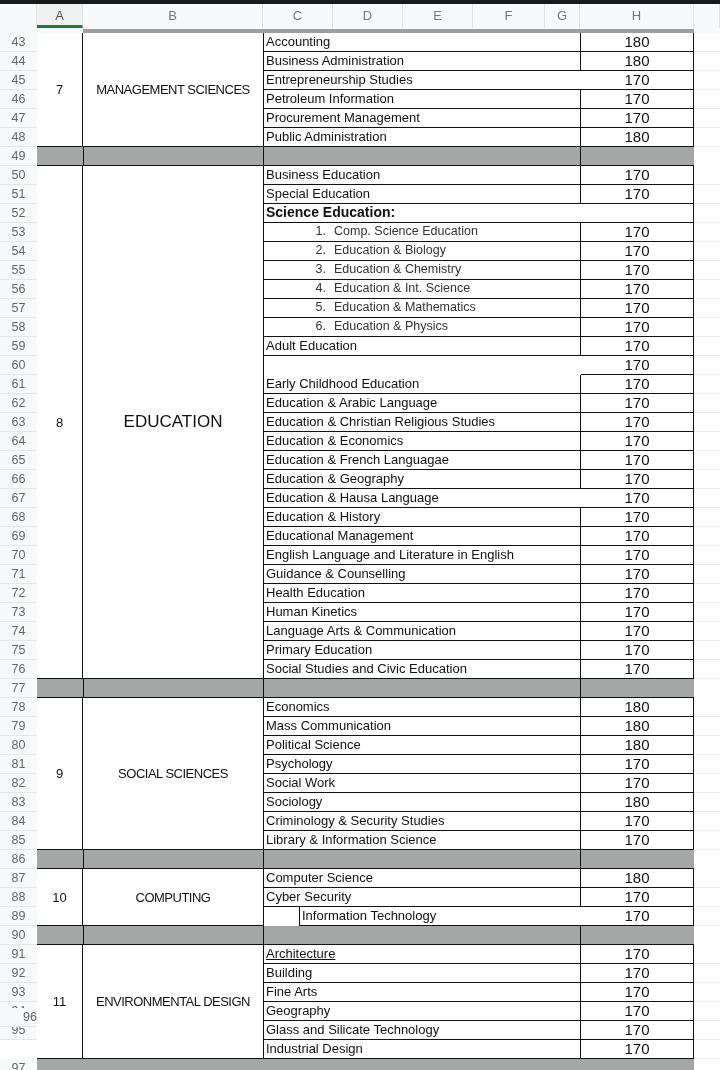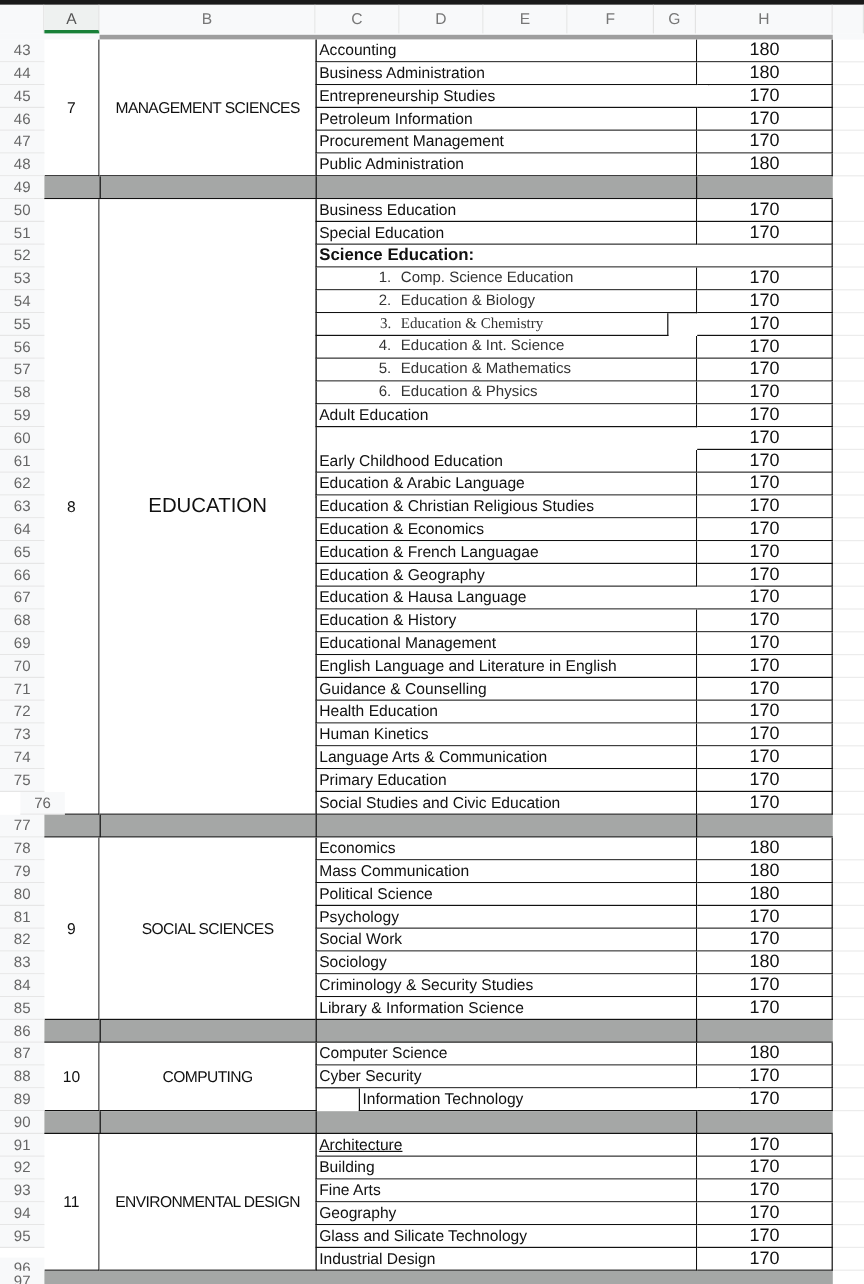--- a/index.html
+++ b/index.html
@@ -91,21 +91,21 @@
     <div class="rownum" style="top: 223px;">53</div>
     <div class="gridline" style="top: 241px;"></div>
     <div class="cell c sub" style="left: 263px; top: 223px; width: 318px; height: 19px;"><span class="num">1.</span><span>Comp. Science Education</span></div>
     <div class="cell h" style="left: 581px; top: 223px; width: 113px; height: 19px;">170</div>
     <div class="rownum" style="top: 242px;">54</div>
     <div class="gridline" style="top: 260px;"></div>
     <div class="cell c sub" style="left: 263px; top: 242px; width: 318px; height: 19px;"><span class="num">2.</span><span>Education &amp; Biology</span></div>
     <div class="cell h" style="left: 581px; top: 242px; width: 113px; height: 19px;">170</div>
     <div class="rownum" style="top: 261px;">55</div>
     <div class="gridline" style="top: 279px;"></div>
-    <div class="cell c sub" style="left: 263px; top: 261px; width: 294px; height: 19px; font-family: Liberation Serif, serif;"><span class="num">3.</span><span>Education &amp; Chemistry</span></div>
+    <div class="cell c sub" style="left: 263px; top: 261px; width: 318px; height: 19px;"><span class="num">3.</span><span>Education &amp; Chemistry</span></div>
     <div class="cell h" style="left: 581px; top: 261px; width: 113px; height: 19px;">170</div>
     <div class="rownum" style="top: 280px;">56</div>
     <div class="gridline" style="top: 298px;"></div>
     <div class="cell c sub" style="left: 263px; top: 280px; width: 318px; height: 19px;"><span class="num">4.</span><span>Education &amp; Int. Science</span></div>
     <div class="cell h" style="left: 581px; top: 280px; width: 113px; height: 19px;">170</div>
     <div class="rownum" style="top: 299px;">57</div>
     <div class="gridline" style="top: 317px;"></div>
     <div class="cell c sub" style="left: 263px; top: 299px; width: 318px; height: 19px;"><span class="num">5.</span><span>Education &amp; Mathematics</span></div>
     <div class="cell h" style="left: 581px; top: 299px; width: 113px; height: 19px;">170</div>
     <div class="rownum" style="top: 318px;">58</div>
@@ -173,21 +173,21 @@
     <div class="cell c" style="left: 263px; top: 603px; width: 318px; height: 19px;">Human Kinetics</div>
     <div class="cell h" style="left: 581px; top: 603px; width: 113px; height: 19px;">170</div>
     <div class="rownum" style="top: 622px;">74</div>
     <div class="gridline" style="top: 640px;"></div>
     <div class="cell c" style="left: 263px; top: 622px; width: 318px; height: 19px;">Language Arts &amp; Communication</div>
     <div class="cell h" style="left: 581px; top: 622px; width: 113px; height: 19px;">170</div>
     <div class="rownum" style="top: 641px;">75</div>
     <div class="gridline" style="top: 659px;"></div>
     <div class="cell c" style="left: 263px; top: 641px; width: 318px; height: 19px;">Primary Education</div>
     <div class="cell h" style="left: 581px; top: 641px; width: 113px; height: 19px;">170</div>
-    <div class="rownum" style="top: 660px; margin-left: 17px;">76</div>
+    <div class="rownum" style="top: 660px;">76</div>
     <div class="gridline" style="top: 678px;"></div>
     <div class="cell c" style="left: 263px; top: 660px; width: 318px; height: 19px;">Social Studies and Civic Education</div>
     <div class="cell h" style="left: 581px; top: 660px; width: 113px; height: 19px;">170</div>
     <div class="rownum" style="top: 679px;">77</div>
     <div class="sep" style="top: 679px; border-bottom: 1px solid rgb(17, 17, 17);">
       <div class="v" style="left: 46px;"></div>
       <div class="v" style="left: 226px;"></div>
       <div class="v" style="left: 543px;"></div>
     </div>
     <div class="blockA" style="top: 698px; height: 152px; width: 46px;">9</div>
@@ -265,19 +265,19 @@
     <div class="cell c" style="left: 263px; top: 983px; width: 318px; height: 19px;">Fine Arts</div>
     <div class="cell h" style="left: 581px; top: 983px; width: 113px; height: 19px;">170</div>
     <div class="rownum" style="top: 1002px;">94</div>
     <div class="gridline" style="top: 1020px;"></div>
     <div class="cell c" style="left: 263px; top: 1002px; width: 318px; height: 19px;">Geography</div>
     <div class="cell h" style="left: 581px; top: 1002px; width: 113px; height: 19px;">170</div>
     <div class="rownum" style="top: 1021px;">95</div>
     <div class="gridline" style="top: 1039px;"></div>
     <div class="cell c" style="left: 263px; top: 1021px; width: 318px; height: 19px;">Glass and Silicate Technology</div>
     <div class="cell h" style="left: 581px; top: 1021px; width: 113px; height: 19px;">170</div>
-    <div class="rownum" style="top: 1048px;">96</div>
+    <div class="rownum" style="top: 1008px; text-align: right;">96</div>
     <div class="gridline" style="top: 1058px;"></div>
     <div class="cell c" style="left: 263px; top: 1040px; width: 318px; height: 19px;">Industrial Design</div>
     <div class="cell h" style="left: 581px; top: 1040px; width: 113px; height: 19px;">170</div>
     <div class="rownum" style="top: 1059px;">97</div>
     <div class="sep" style="top: 1059px; border-bottom: none; height: 20px;"></div>
   </div>
 
 </body></html>

